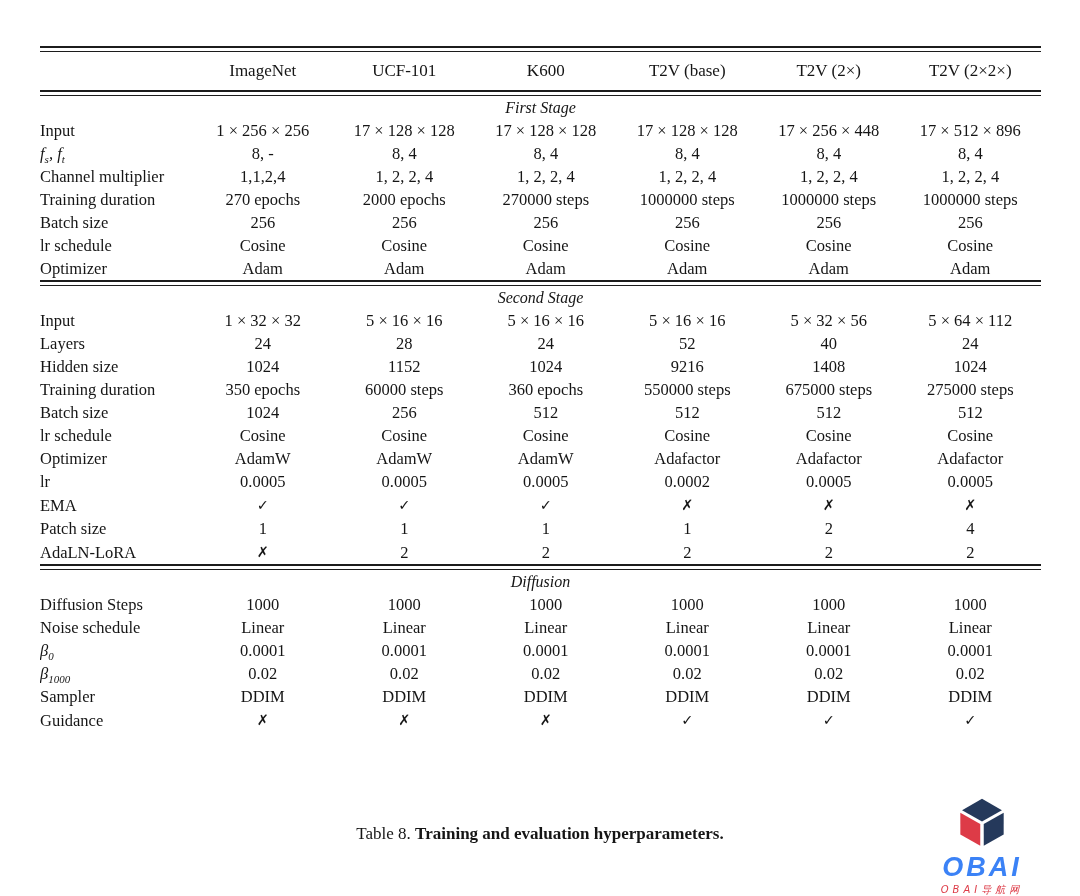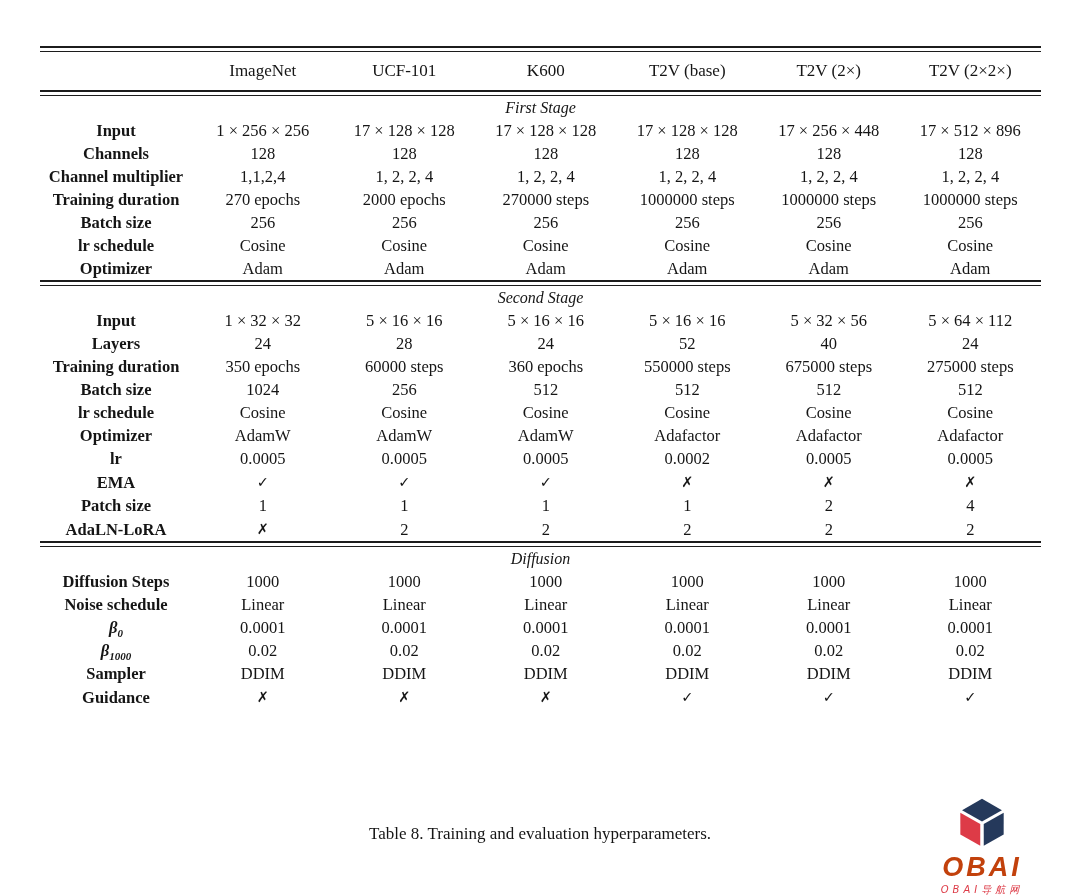--- a/index.html
+++ b/index.html
@@ -23,42 +23,42 @@
   table.hyper col.labelcol{width:152px;}
   table.hyper td,table.hyper th{
     padding:0;margin:0;
     height:23px;
     line-height:23px;
     text-align:center;
     font-weight:normal;
     white-space:nowrap;
     overflow:hidden;
   }
-  table.hyper td.rowlabel{text-align:center;font-weight:bold;}
+  table.hyper td.rowlabel{text-align:left;}
   tr.header-row th{height:38px;line-height:38px;font-size:17px;}
   tr.rule-row td{height:auto;line-height:0;}
   .drule{height:3px;border-top:2px solid #1c1c1c;border-bottom:1px solid #1c1c1c;}
   td.section-title{
     text-align:left;
     font-style:italic;
     font-weight:bold;
     height:26px;line-height:26px;
     font-size:16px;
   }
   .math-label{font-style:italic;}
   sub{font-size:11px;line-height:0;}
   .mark{font-family:"DejaVu Sans",sans-serif;font-size:14.5px;}
   .mark-cross{font-weight:bold;font-style:italic;}
   .caption{
     position:absolute;
     left:0;top:824px;width:1080px;
     text-align:center;
     font-size:17px;
   }
-  .caption .cap-bold{font-weight:normal;}
+  .caption .cap-bold{font-weight:bold;}
   .logo{
     position:absolute;
     right:18px;top:796px;
     width:160px;
     text-align:center;
     line-height:1;
   }
   .logo-cube{display:block;margin:0 auto 2px auto;}
   .logo-name{
     font-family:"Liberation Sans","DejaVu Sans",sans-serif;
@@ -116,27 +116,27 @@
           <tr>
             <td class="rowlabel">Input</td>
             <td>1 × 256 × 256</td>
             <td>17 × 128 × 128</td>
             <td>17 × 128 × 128</td>
             <td>17 × 128 × 128</td>
             <td>17 × 256 × 448</td>
             <td>17 × 512 × 896</td>
           </tr>
           <tr>
-            <td class="rowlabel">Channels</td>
-            <td>128</td>
-            <td>128</td>
-            <td>128</td>
-            <td>128</td>
-            <td>128</td>
-            <td>128</td>
+            <td class="rowlabel math-label">f<sub>s</sub>, f<sub>t</sub></td>
+            <td>8, -</td>
+            <td>8, 4</td>
+            <td>8, 4</td>
+            <td>8, 4</td>
+            <td>8, 4</td>
+            <td>8, 4</td>
           </tr>
           <tr>
             <td class="rowlabel">Channel multiplier</td>
             <td>1,1,2,4</td>
             <td>1, 2, 2, 4</td>
             <td>1, 2, 2, 4</td>
             <td>1, 2, 2, 4</td>
             <td>1, 2, 2, 4</td>
             <td>1, 2, 2, 4</td>
           </tr>
@@ -196,20 +196,29 @@
           <tr>
             <td class="rowlabel">Layers</td>
             <td>24</td>
             <td>28</td>
             <td>24</td>
             <td>52</td>
             <td>40</td>
             <td>24</td>
           </tr>
           <tr>
+            <td class="rowlabel">Hidden size</td>
+            <td>1024</td>
+            <td>1152</td>
+            <td>1024</td>
+            <td>9216</td>
+            <td>1408</td>
+            <td>1024</td>
+          </tr>
+          <tr>
             <td class="rowlabel">Training duration</td>
             <td>350 epochs</td>
             <td>60000 steps</td>
             <td>360 epochs</td>
             <td>550000 steps</td>
             <td>675000 steps</td>
             <td>275000 steps</td>
           </tr>
           <tr>
             <td class="rowlabel">Batch size</td>
@@ -344,17 +353,17 @@
     <span>Table 8.</span>
     <span class="cap-bold">Training and evaluation hyperparameters.</span>
   </div>
 
   <div class="logo">
     <svg class="logo-cube" width="52" height="56" viewBox="0 0 60 64">
       <polygon id="cube-top" points="30,3 53,16 30,29 7,16" fill="#25395b"></polygon>
       <polygon id="cube-right" points="32,32 55,19 55,44 32,57" fill="#25395b"></polygon>
       <polygon id="cube-left" points="28,32 5,19 5,44 28,57" fill="#dd3b47"></polygon>
     </svg>
-    <div class="logo-name" style="color: #c2410c;">OBAI</div>
+    <div class="logo-name" style="color: #3b82f6;">OBAI</div>
     <div class="logo-sub" style="color: rgb(221, 59, 71);">OBAI导航网</div>
   </div>
 
 </div>
 
 </body></html>

